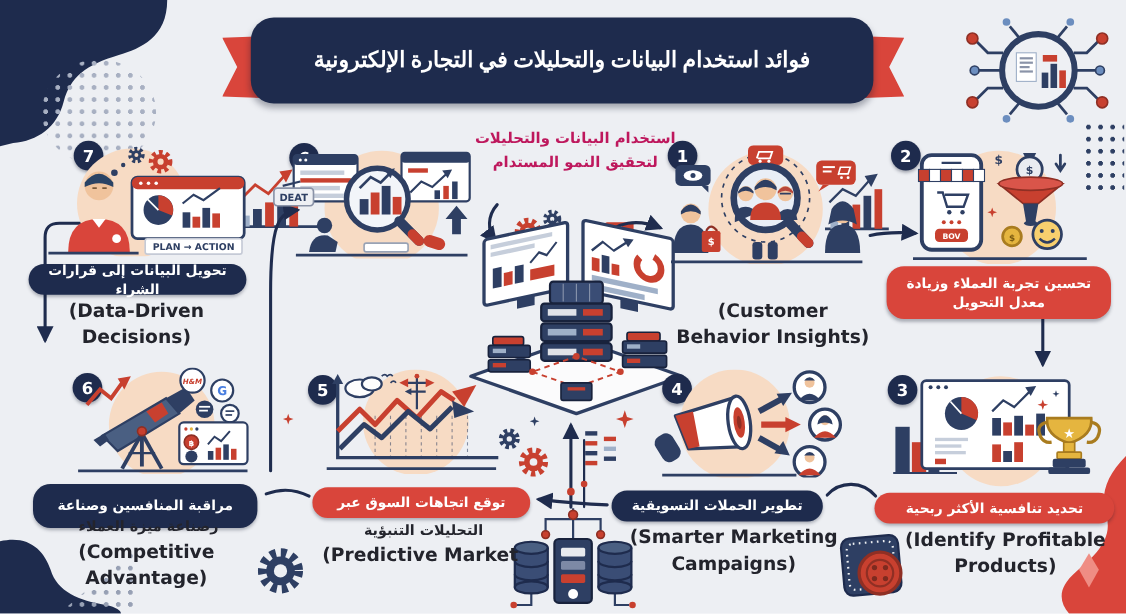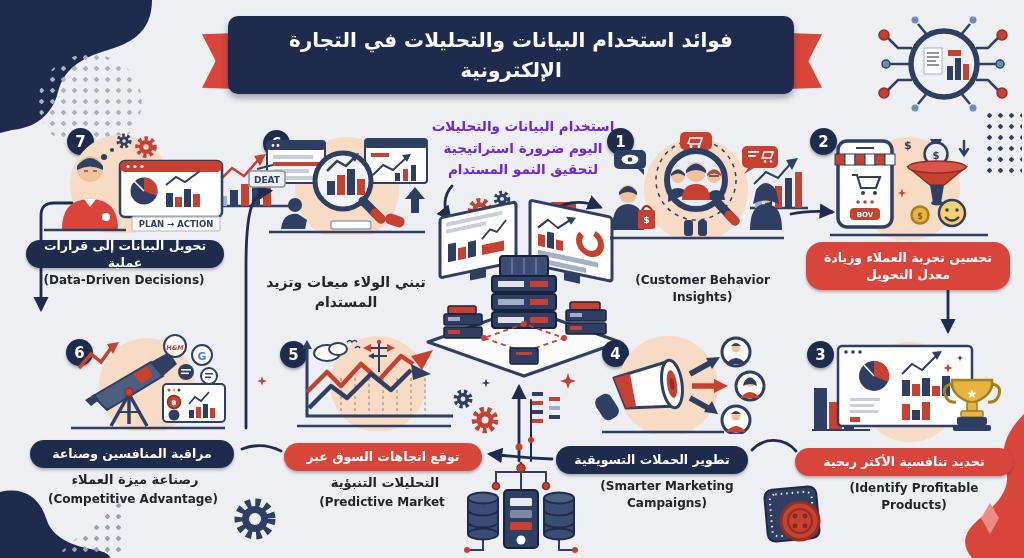--- a/index.html
+++ b/index.html
@@ -5,34 +5,34 @@
   html,body{margin:0;padding:0;}
   body{font-family:"DejaVu Sans",sans-serif;}
   #page{position:relative;width:1024px;height:558px;background:#edeff3;overflow:hidden;}
   .abs{position:absolute;}
   svg{display:block;}
   .pill{position:absolute;border-radius:16px;color:#fff;font-weight:bold;font-size:12.5px;
         text-align:center;line-height:1.4;padding:4px 8px;box-sizing:border-box;
         box-shadow:0 2px 3px rgba(20,25,45,.3);direction:rtl;display:flex;align-items:center;justify-content:center;}
   .pill.red{background:#d9453b;}
   .pill.navy{background:#1e2b4d;}
-  .eng{position:absolute;font-weight:bold;color:#23242c;font-size:12px;line-height:1.4;}
+  .eng{position:absolute;font-weight:bold;color:#23242c;font-size:17px;line-height:1.4;}
   .eng.right{text-align:center;} .eng.center{text-align:center;}
   .ar-extra{position:absolute;font-weight:bold;color:#23242c;font-size:13px;text-align:center;direction:rtl;line-height:1.45;}
   .badge{position:absolute;width:27px;height:27px;border-radius:50%;background:#1e2b4d;color:#fff;
          font-weight:bold;font-size:15px;display:flex;align-items:center;justify-content:center;
          box-shadow:0 2px 3px rgba(20,25,45,.35);}
   .dots{position:absolute;background-image:radial-gradient(circle,#2e3f63 2px,transparent 2.4px);background-size:11px 11px;}
-  .banner-navy{position:absolute;left:228px;top:16px;width:566px;height:78px;background:#1e2b4d;border-radius:10px;
-               box-shadow:0 4px 6px rgba(20,25,45,.35);display:flex;align-items:center;justify-content:center;}
+  .banner-navy{position:absolute;left:228px;top:16px;width:566px;height:78px;background:#1e2b4d;border-radius:21px;
+               box-shadow:0 4px 6px rgba(20,25,45,.35);display:flex;align-items:center;justify-content:center;font-family:Liberation Serif, serif;}
   .banner-title{color:#fff;font-weight:bold;font-size:20px;text-align:center;direction:rtl;line-height:1.5;padding:0 36px;}
   .ribbon{position:absolute;width:62px;height:58px;background:#d9453b;top:32px;}
   .ribbon.left{left:202px;clip-path:polygon(0 4%,100% 0,100% 100%,0 96%,22% 50%);}
   .ribbon.right{left:760px;clip-path:polygon(0 0,100% 4%,78% 50%,100% 96%,0 100%);}
-  .intro{position:absolute;left:424px;top:116px;width:198px;color:#6d28d9;font-weight:bold;font-size:13.5px;
+  .intro{position:absolute;left:424px;top:116px;width:198px;color:#be185d;font-weight:bold;font-size:13.5px;
          text-align:center;direction:rtl;line-height:1.6;}
   .item{position:absolute;}
 </style>
 </head>
 <body>
 
 <div id="page">
 
   <svg class="abs" style="left:0;top:0;z-index:0" width="1024" height="558" viewBox="0 0 1024 558">
 
@@ -189,21 +189,20 @@
     <rect x="59" y="52" width="9" height="2" fill="#8a93a8"></rect>
       <rect x="59" y="56" width="12" height="2" fill="#8a93a8"></rect>
     <rect x="80" y="42" width="13" height="6" fill="#c8402f"></rect>
     <rect x="79" y="58" width="6" height="14" fill="#2e3f63"></rect>
     <rect x="87" y="50" width="6" height="22" fill="#2e3f63"></rect>
     <rect x="95" y="56" width="6" height="16" fill="#c8402f"></rect>
   </svg>
 
   <div class="intro" style="z-index:2;">
     <div>استخدام البيانات والتحليلات</div>
-    <div>اليوم ضرورة استراتيجية</div>
     <div>لتحقيق النمو المستدام</div>
   </div>
 
   <svg class="abs" style="left:418px;top:188px;z-index:2" width="212" height="192" viewBox="0 0 212 192">
     <polygon points="106,120 202,154 106,188 10,154" fill="#fbfbfc" stroke="#2e3f63" stroke-width="3" stroke-linejoin="round"></polygon>
     <g transform="translate(22,30) skewY(-12)">
       <rect width="76" height="60" rx="3" fill="#fff" stroke="#2e3f63" stroke-width="3"></rect>
       <rect x="6" y="6" width="56" height="4" fill="#c6cedb"></rect>
         <rect x="6" y="13" width="40" height="4" fill="#c6cedb"></rect>
       <rect x="8" y="28" width="8" height="18" fill="#2e3f63"></rect>
@@ -586,21 +585,21 @@
         <text x="119" y="71" font-size="7" font-weight="bold" fill="#fff" text-anchor="middle">฿</text>
         <circle cx="119" cy="81" r="5.5" fill="#2e3f63"></circle>
         <polyline points="134,70 140,63 146,67 154,58" fill="none" stroke="#2e3f63" stroke-width="1.8"></polyline>
         <rect x="134" y="76" width="5" height="8" fill="#2e3f63"></rect>
           <rect x="141" y="73" width="5" height="11" fill="#c8402f"></rect>
         <rect x="148" y="70" width="5" height="14" fill="#2e3f63"></rect>
           <rect x="155" y="74" width="5" height="10" fill="#c8402f"></rect>
       </g>
       <line x1="16" y1="94" x2="170" y2="94" stroke="#2e3f63" stroke-width="2.5"></line>
     </svg>
-    <div class="pill navy" style="left:4px;top:106px;width:204px;height:28px">مراقبة المنافسين وصناعة</div>
+    <div class="pill navy" style="left:4px;top:106px;width:204px;height:40px">مراقبة المنافسين وصناعة</div>
     <div class="ar-extra" style="left:14px;top:137px;width:190px">رصناعة ميزة العملاء</div>
     <div class="eng center" style="left:0px;top:157px;width:214px">(Competitive Advantage)</div>
   </div>
 
   <div class="item" style="left:239px;top:122px;width:212px;height:196px;z-index:2">
     <div class="badge" style="left:24px;top:8px">6</div>
     <svg style="position:absolute;left:4px;top:13px" width="206" height="100" viewBox="0 0 206 100">
       <circle cx="104" cy="54" r="52" fill="#f7dbc4"></circle>
       <g>
         <rect x="24" y="6" width="58" height="42" rx="3" fill="#fff" stroke="#2e3f63" stroke-width="2"></rect>
@@ -640,21 +639,20 @@
       </g>
       <g>
         <circle cx="52" cy="70" r="7" fill="#2e3f63"></circle>
         <path d="M38,94 q2,-17 17,-15 l9,6 -2,9 Z" fill="#2e3f63"></path>
       </g>
       <rect x="88" y="86" width="40" height="8" rx="2" fill="#fff" stroke="#99a3b5" stroke-width="1.5"></rect>
       <rect x="142" y="80" width="20" height="11" rx="5.5" fill="#c8402f" transform="rotate(18 152 85)"></rect>
       <path d="M172,52 L182,64 L176,64 L176,78 L168,78 L168,64 L162,64 Z" fill="#2e3f63"></path>
       <line x1="26" y1="97" x2="182" y2="97" stroke="#2e3f63" stroke-width="2.5"></line>
     </svg>
-    <div class="ar-extra" style="left:14px;top:150px;width:186px;font-size:14px">تبني الولاء ميعات وتزيد المستدام</div>
   </div>
 
   <div class="item" style="left:16px;top:122px;width:220px;height:180px;z-index:2">
     <div class="badge" style="left:51px;top:6px">7</div>
     <svg style="position:absolute;left:12px;top:11px" width="202" height="100" viewBox="0 0 202 100">
       <circle cx="92" cy="52" r="50" fill="#f7dbc4"></circle>
       <g>
         <circle cx="76" cy="24" r="3" fill="#2e3f63"></circle>
           <circle cx="84" cy="17" r="2" fill="#2e3f63"></circle>
         <circle cx="96" cy="8" r="5.5" fill="none" stroke="#2e3f63" stroke-width="4" stroke-dasharray="2.5 2.2"></circle>
@@ -685,17 +683,17 @@
         <rect x="138" y="60" width="7" height="14" fill="#2e3f63"></rect>
           <rect x="147" y="64" width="7" height="10" fill="#c8402f"></rect>
         <rect x="156" y="56" width="7" height="18" fill="#2e3f63"></rect>
           <rect x="165" y="61" width="7" height="13" fill="#c8402f"></rect>
         <polyline points="138,52 148,44 157,49 172,38" fill="none" stroke="#2e3f63" stroke-width="2"></polyline>
         <rect x="104" y="84" width="88" height="14" rx="2" fill="#fff" stroke="#c5cad6" stroke-width="1.5"></rect>
         <text x="148" y="94" font-size="8.5" font-weight="bold" fill="#2e3f63" text-anchor="middle">PLAN → ACTION</text>
       </g>
       <line x1="16" y1="97" x2="98" y2="97" stroke="#2e3f63" stroke-width="2.5"></line>
     </svg>
-    <div class="pill navy" style="left:10px;top:118px;width:198px;height:28px">تحويل البيانات إلى قرارات عملية</div>
+    <div class="pill navy" style="left:10px;top:118px;width:198px;height:28px">تحويل البيانات إلى قرارات الشراء</div>
     <div class="eng center" style="left:0px;top:150px;width:216px">(Data-Driven Decisions)</div>
   </div>
 
 </div>
 
 </body></html>

